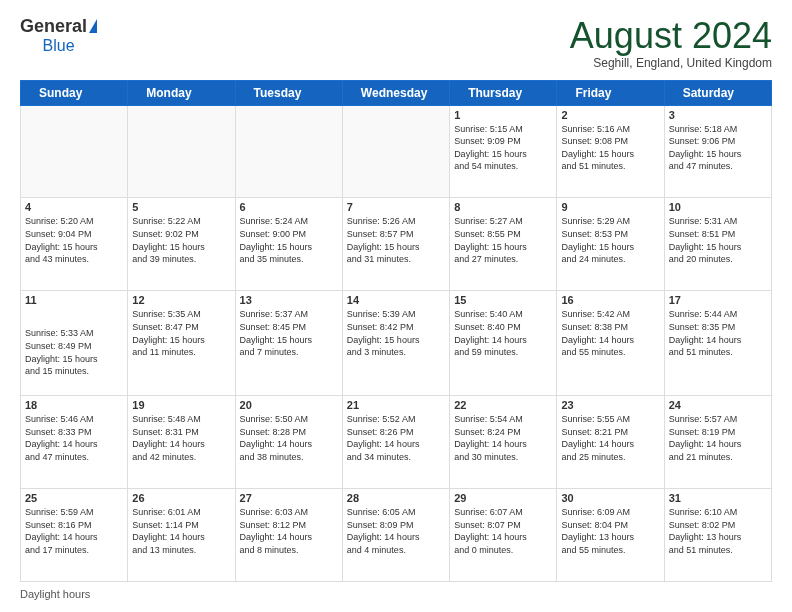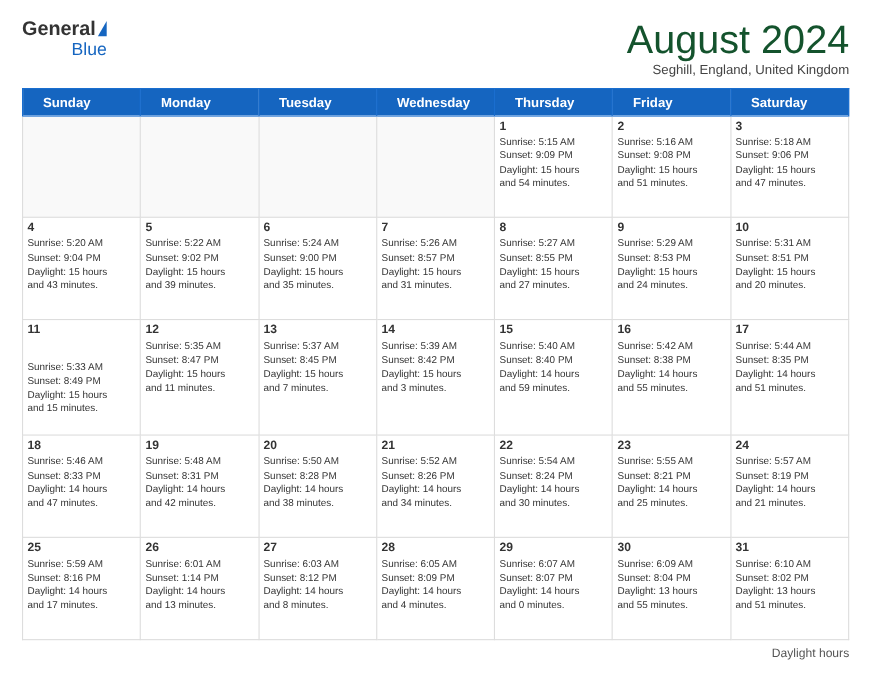--- a/index.html
+++ b/index.html
@@ -19,21 +19,21 @@
     }
     .header {
       display: flex;
       justify-content: space-between;
       align-items: flex-start;
       margin-bottom: 10px;
     }
     .logo {
       display: flex;
       flex-direction: column;
-      align-items: flex-end;
+      align-items: center;
     }
     .logo-text {
       display: flex;
       align-items: center;
       font-size: 18px;
       font-weight: bold;
       color: #333;
     }
     .logo-general { color: #333; }
     .logo-blue { color: #1565c0; }
@@ -95,21 +95,20 @@
     }
     .day-info {
       line-height: 1.4;
       font-size: 9px;
       color: #333;
     }
     .footer {
       margin-top: 6px;
       font-size: 11px;
       color: #555;
-      text-align: right;
     }
   </style>
 </head>
 <body>
 
 <div class="page">
   <div class="header">
     <div class="logo">
       <div class="logo-text">
         <span class="logo-general">General</span>

